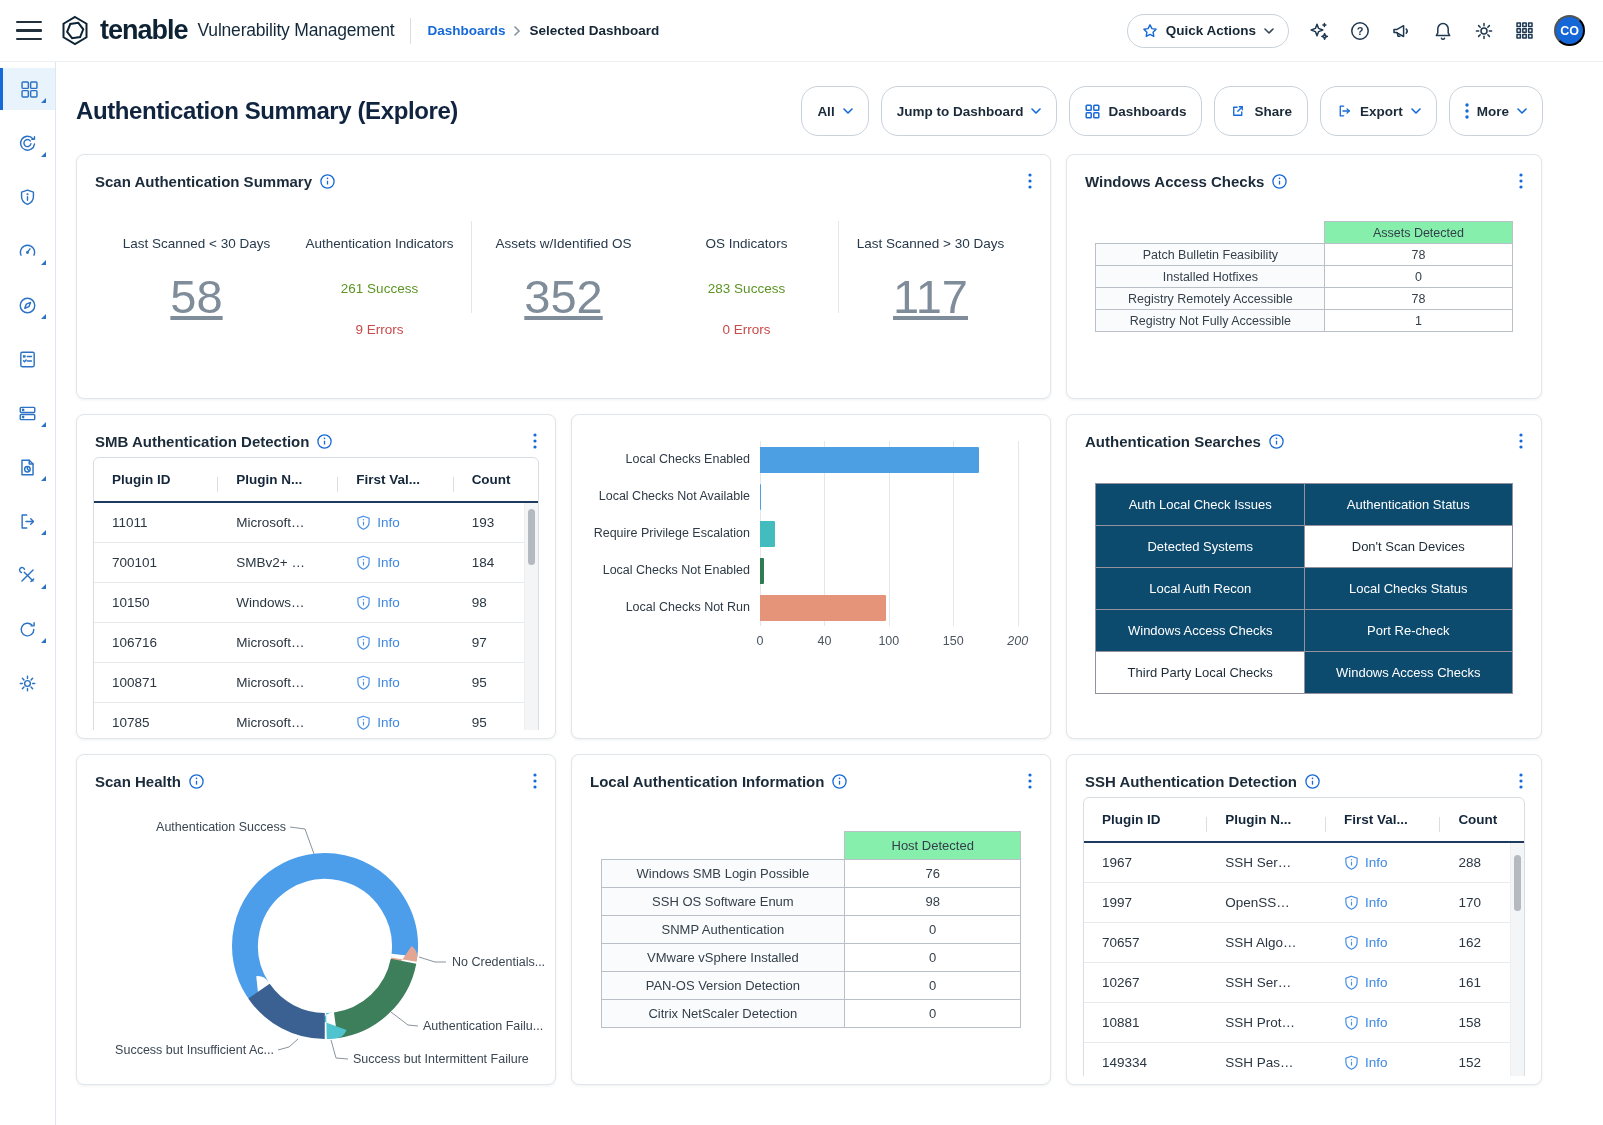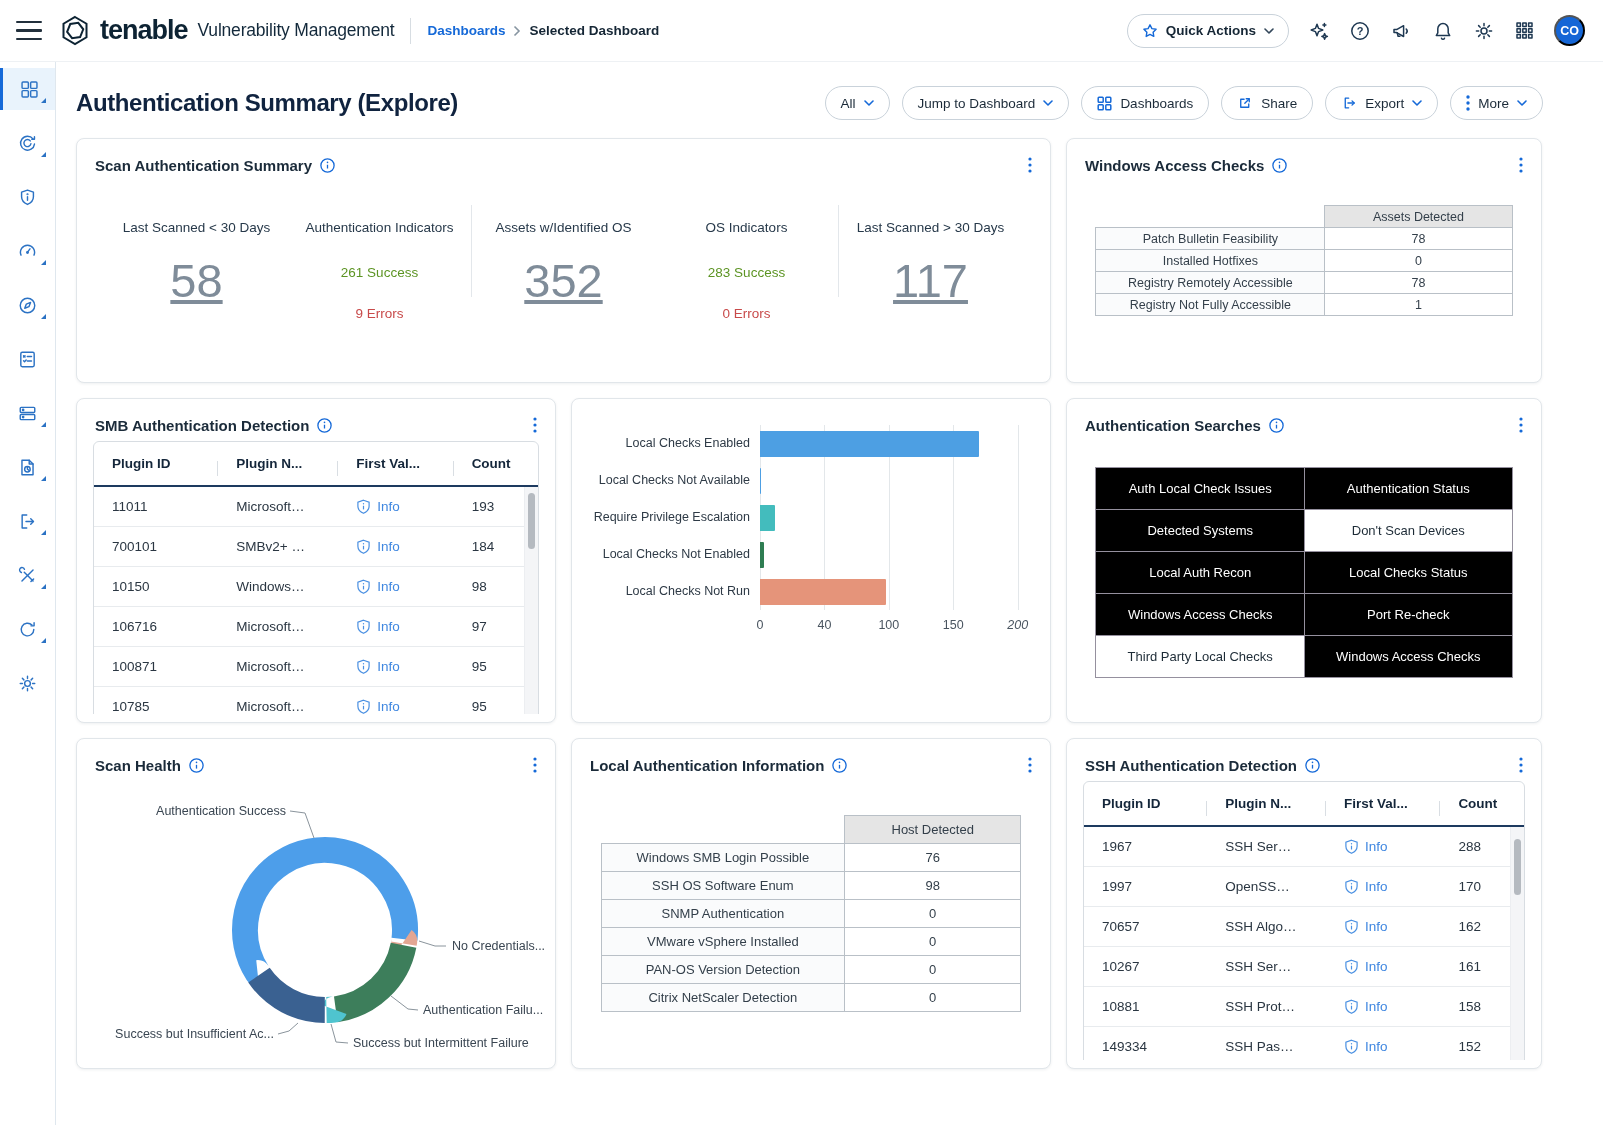--- a/index.html
+++ b/index.html
@@ -26,21 +26,21 @@
   .sidebar{position:absolute;left:0;top:62px;bottom:0;width:56px;border-right:1px solid #dfe7ee;background:#fff;display:flex;flex-direction:column;align-items:stretch;padding-top:6px;box-sizing:border-box;}
   .side-item{position:relative;height:42px;margin-bottom:12px;display:flex;align-items:center;justify-content:center;cursor:pointer;background:none;border:none;padding:0;}
   .side-item svg{stroke:#2b72c4;fill:none;stroke-width:1.5;stroke-linecap:round;stroke-linejoin:round;}
   .side-item.active{background:#e9f3fc;border-left:3px solid #1569d8;}
   .side-item .corner{position:absolute;right:9px;bottom:7px;width:0;height:0;border-left:5px solid transparent;border-bottom:5px solid #2b72c4;}
   
   .main{margin-left:56px;padding:0 60px 20px 20px;}
   .titlebar{display:flex;align-items:center;justify-content:space-between;margin:24px 0 18px 0;width:1467px;}
   .page-title{font-size:24px;font-weight:700;color:#10233f;letter-spacing:-0.4px;margin:0;}
   .tb-buttons{display:flex;align-items:center;gap:12px;}
-  .pill{display:flex;align-items:center;gap:8px;height:34px;padding:12px 15px;border:1px solid #c9d2da;border-radius:17px;background:#fff;font-size:13.5px;font-weight:400;color:#1b2a38;cursor:pointer;font-family:inherit;}
+  .pill{display:flex;align-items:center;gap:8px;height:50px;padding:12px 15px;border:1px solid #c9d2da;border-radius:17px;background:#fff;font-size:13.5px;font-weight:700;color:#1b2a38;cursor:pointer;font-family:inherit;}
   .chev{width:10px;height:6px;stroke:#1569d8;stroke-width:1.6;fill:none;stroke-linecap:round;stroke-linejoin:round;}
   .qa-btn .chev{stroke:#33475a;}
   .blue-ico{stroke:#1569d8;fill:none;stroke-width:1.5;stroke-linecap:round;stroke-linejoin:round;}
   
   .grid{display:grid;grid-template-columns:480px 480px 476px;grid-template-rows:245px 325px 331px;gap:15px;width:1467px;}
   .card{background:#fff;border:1px solid #e1e6ea;border-radius:8px;box-shadow:0 1px 3px rgba(16,36,63,.07);overflow:hidden;position:relative;box-sizing:border-box;}
   .card.span2{grid-column:1 / span 2;}
   .card-head{display:flex;align-items:center;gap:8px;padding:16px 16px 6px 18px;}
   .card-title{font-size:15px;font-weight:600;color:#1b2b3a;}
   .info-ico{cursor:pointer;}
@@ -50,21 +50,21 @@
   .metric{flex:1;text-align:center;}
   .m-label{font-size:13.5px;color:#27394a;min-height:38px;display:flex;align-items:flex-end;justify-content:center;line-height:1.3;}
   .m-big{font-size:47px;color:#7f8c99;margin-top:16px;text-decoration:underline;}
   .m-green{font-size:13.5px;color:#5c9423;margin-top:28px;}
   .m-red{font-size:13.5px;color:#c84a4a;margin-top:26px;}
   .v-div{width:1px;background:#e3e7eb;align-self:stretch;margin:6px 0 24px 0;}
   
   .kv-table{border-collapse:collapse;margin:0 auto;font-size:12.5px;color:#333f4a;}
   .kv-table td,.kv-table th{border:1px solid #b9c0c7;text-align:center;font-weight:400;padding:0 10px;}
   .kv-table th.blank{border:none;background:none;}
-  .kv-table th.vh{background:#e5e5e5;font-weight:400;}
+  .kv-table th.vh{background:#86efac;font-weight:400;}
   .kv-table td.lbl{background:#fafbfc;}
   .kv-win{width:88%;margin-top:24px;}
   .kv-win td,.kv-win th{height:21px;}
   .kv-win td.lbl{width:55%;}
   .kv-loc{width:88%;margin-top:34px;font-size:13px;}
   .kv-loc td,.kv-loc th{height:27px;}
   .kv-loc td.lbl{width:58%;}
   
   .card-table-body{height:calc(100% - 50px);padding:0 16px;overflow:hidden;}
   .data-table{border:1px solid #d8dde2;border-radius:6px;height:calc(100% + 12px);position:relative;overflow:hidden;}
@@ -82,21 +82,21 @@
   .hlabels{width:182px;}
   .hlabel{height:37px;display:flex;align-items:center;justify-content:flex-end;text-align:right;font-size:12.5px;color:#2e3a46;padding-right:10px;line-height:1.2;}
   .hplot{flex:1;position:relative;height:185px;}
   .gridline{position:absolute;top:0;bottom:0;width:1px;background:#e3e7ea;}
   .hbar{position:absolute;height:26px;border-radius:0 1px 1px 0;}
   .hx-axis{position:relative;height:24px;}
   .tick{position:absolute;top:8px;transform:translateX(-50%);font-size:12.5px;color:#4a5560;}
   
   .search-grid{border-collapse:collapse;width:88%;margin:26px auto 0 auto;font-size:13px;}
   .search-grid td{border:1px solid #95909e;text-align:center;height:39px;cursor:pointer;}
-  .search-grid td.fill{background:#000000;color:#fff;}
+  .search-grid td.fill{background:#0c4a6e;color:#fff;}
   .search-grid td.open{background:#fff;color:#1d2b36;}
   
   .donut-wrap{padding-top:4px;}
   .donut-label{font-size:12.5px;fill:#3a4652;}
   .leader{fill:none;stroke:#8a949c;stroke-width:1;}
 </style>
 </head>
 <body>
 
 <header class="topbar">

